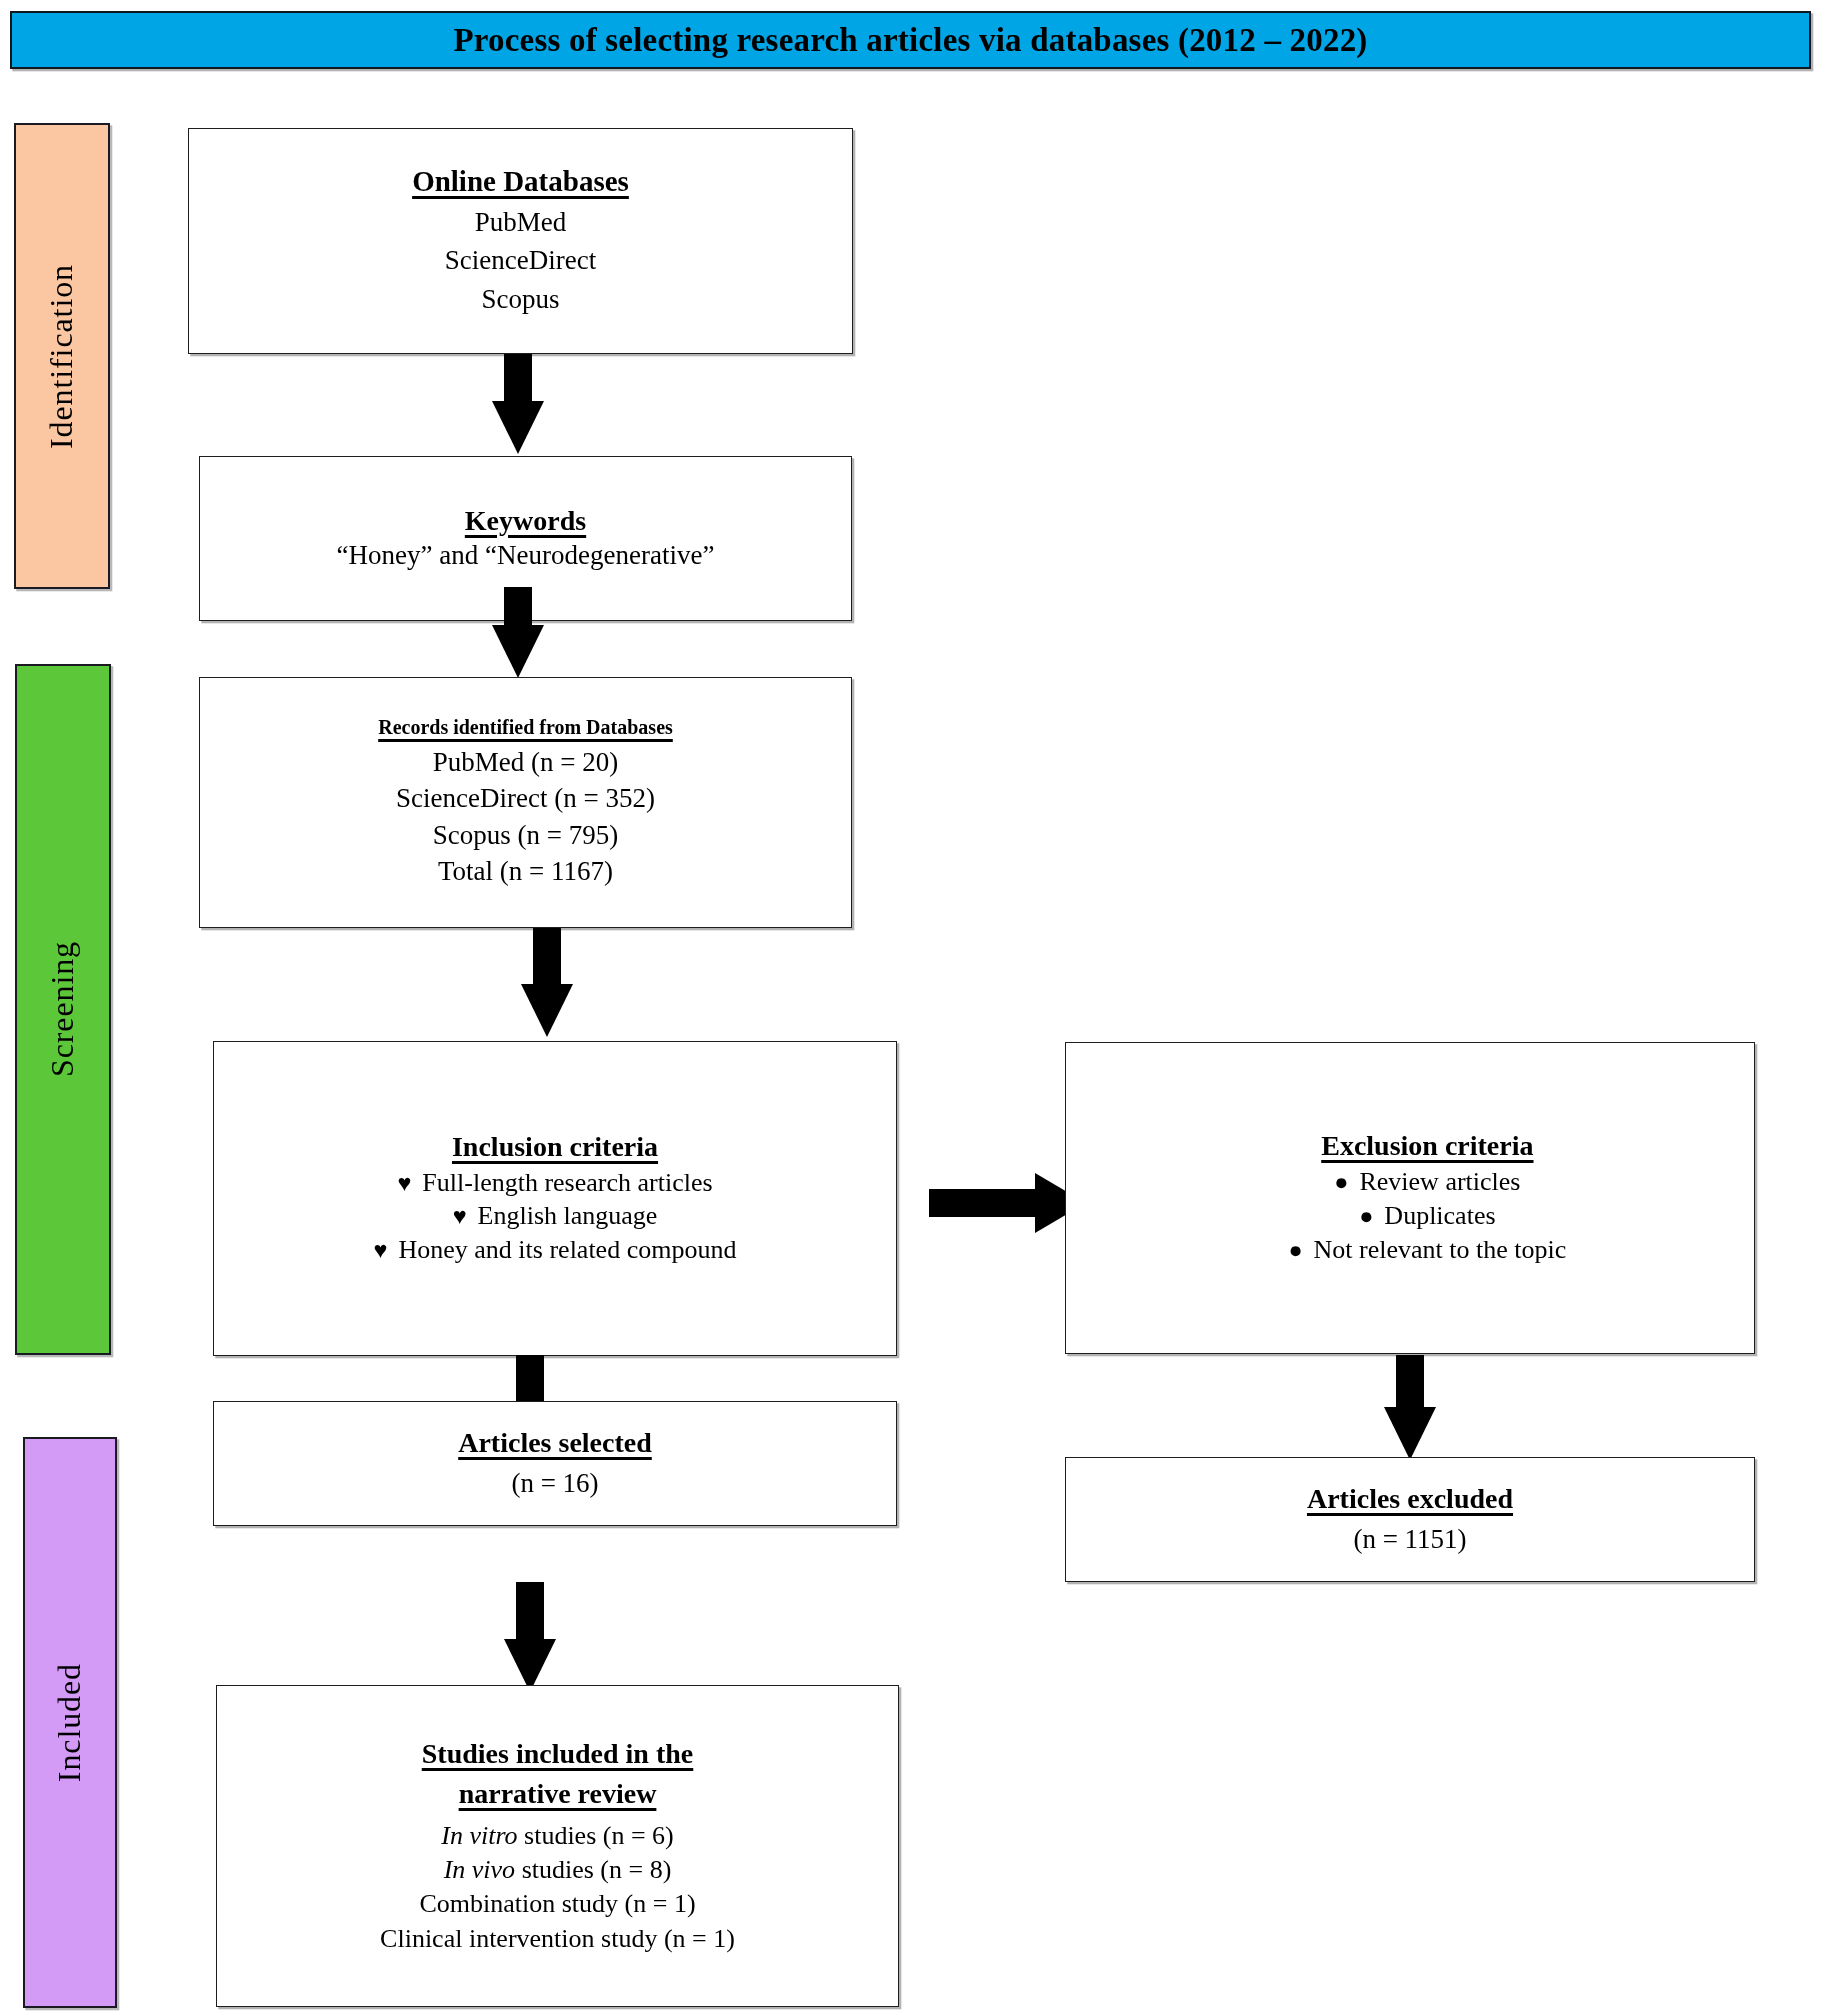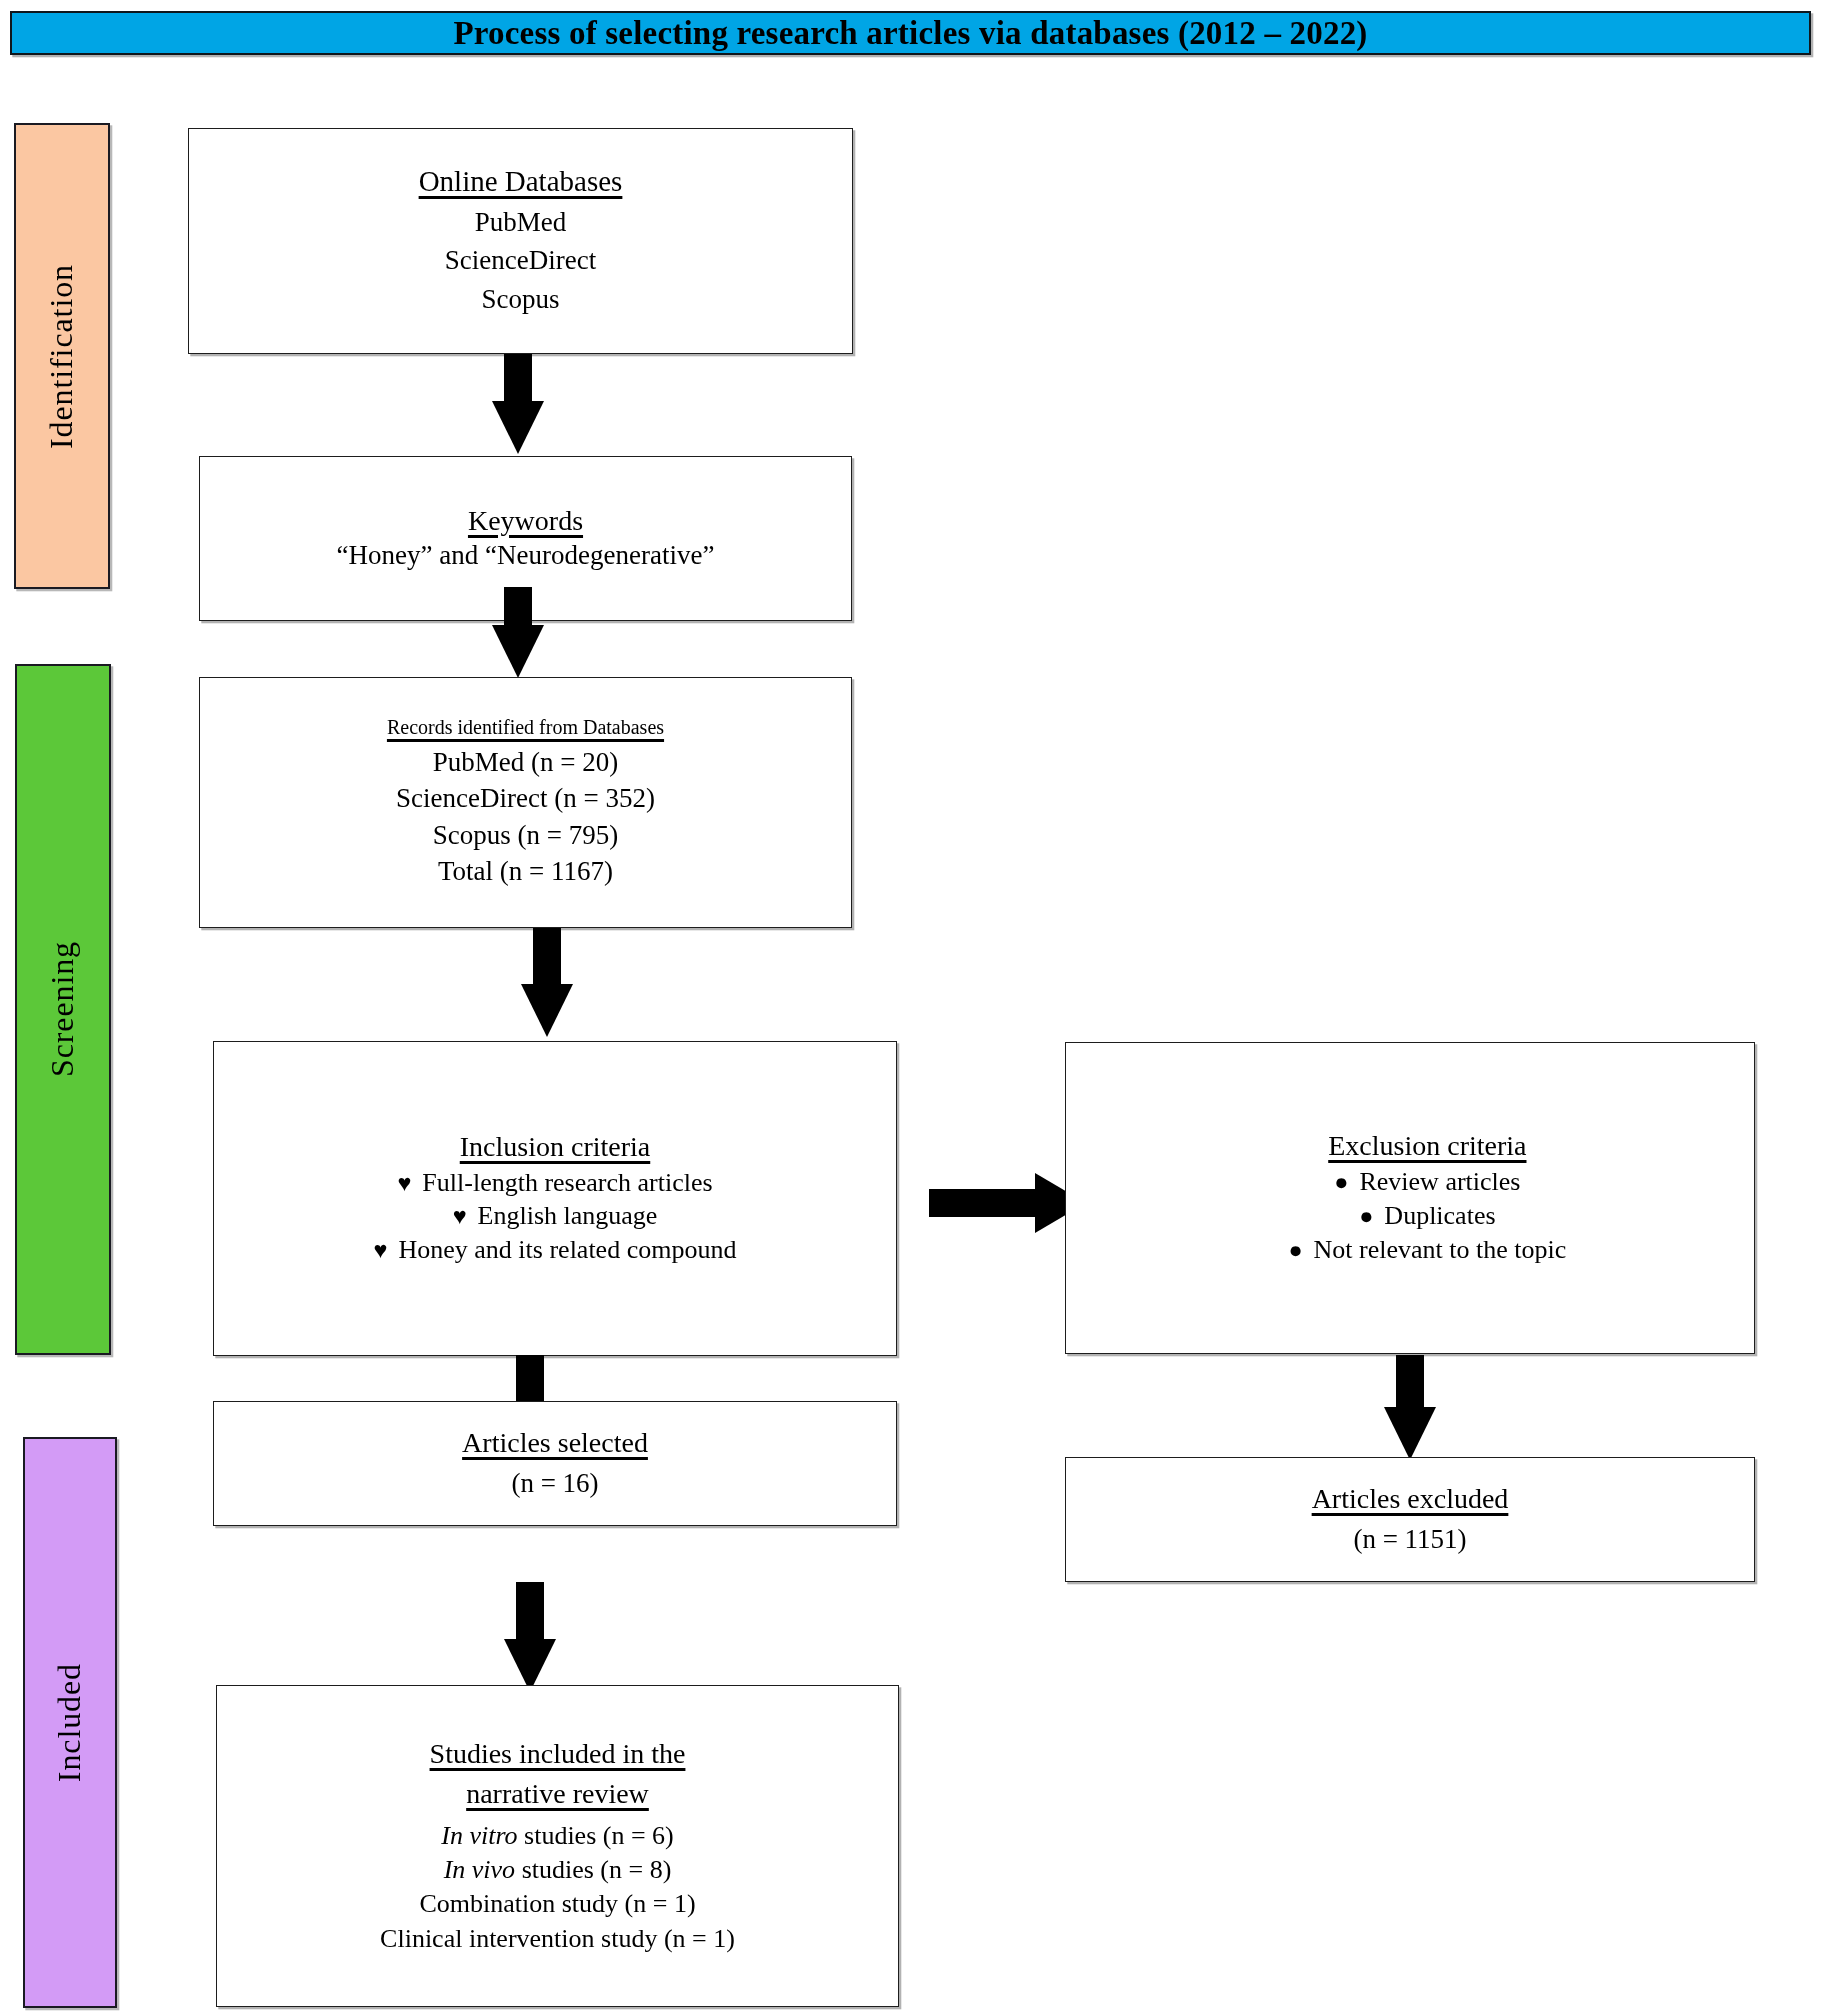--- a/index.html
+++ b/index.html
@@ -15,21 +15,21 @@
     color: #000000;
     overflow: hidden;
   }
 
   
   #title-banner {
     position: absolute;
     left: 10px;
     top: 11px;
     width: 1801px;
-    height: 44px;
+    height: 58px;
     background: #00A5E5;
     border: 2.3px solid #10171c;
     box-sizing: border-box;
     display: flex;
     align-items: center;
     justify-content: center;
     box-shadow: 2.3px 2.3px 0 rgba(0,0,0,0.30);
   }
   #title-banner .title-text {
     font-weight: bold;
@@ -78,21 +78,21 @@
     box-sizing: border-box;
     box-shadow: 2.3px 2.3px 0 rgba(0,0,0,0.30);
     display: flex;
     flex-direction: column;
     align-items: center;
     justify-content: center;
     padding: 2.7px 6.3px;
     text-align: center;
   }
   .flow-box .hd {
-    font-weight: normal;
+    font-weight: bold;
     font-size: 28px;
     text-decoration: underline;
     text-underline-offset: 4.5px;
     text-decoration-thickness: 2.7px;
     line-height: 1.18;
     white-space: nowrap;
   }
   .flow-box .ln {
     font-size: 26px;
     line-height: 1.30;

